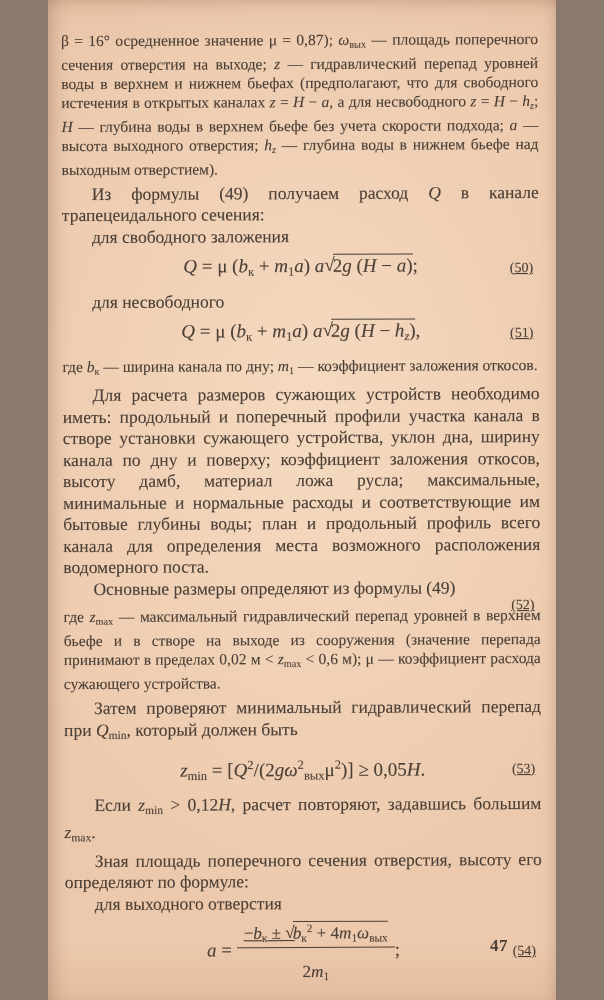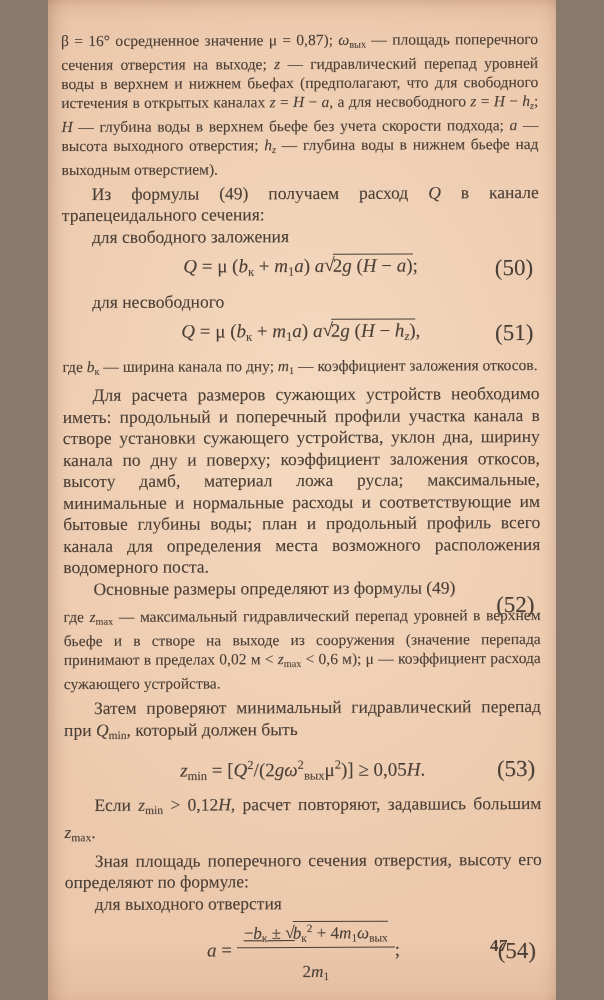--- a/index.html
+++ b/index.html
@@ -22,21 +22,21 @@
     padding:30px 16px 0 15px;
     transform:rotate(-0.25deg);
     transform-origin:50% 50%;
     text-shadow:0.3px 0.3px 0 rgba(75,63,54,.30);
   }
   p{margin:0;}
   .note{font-size:15.5px;line-height:19px;text-align:justify;}
   .para{font-size:17.5px;line-height:21.5px;text-align:justify;text-indent:30px;}
   .lead{font-size:17.5px;line-height:21.5px;text-indent:30px;} .mt5{margin-top:5px;} .mt2{margin-top:2px;}
   .frow{position:relative;text-align:center;font-size:19px;line-height:24px;margin:7px 0;}
-  .fnum{position:absolute;right:6px;top:50%;transform:translateY(-50%);font-size:23px;}
+  .fnum{position:absolute;right:6px;top:50%;transform:translateY(-50%);font-size:14px;text-decoration:underline;}
   .it{font-style:italic;}
   .sb{font-size:66%;vertical-align:-0.28em;}
   .sbi{font-size:66%;vertical-align:-0.28em;font-style:italic;}
   .sp{font-size:66%;vertical-align:0.58em;}
   .rad{position:relative;top:-1px;margin-right:-2px;}
   .ov{display:inline-block;border-top:1.3px solid currentColor;padding-top:1px;line-height:1.05;}
   .frac{display:inline-block;vertical-align:middle;text-align:center;font-size:0.9em;line-height:1.15;}
   .ft{display:block;border-bottom:1.3px solid currentColor;padding:0 7px 2px;text-decoration:underline;}
   .fb{display:block;padding-top:14px;}
   .pagenum{position:absolute;right:48px;bottom:44px;font-size:17px;font-weight:bold;letter-spacing:.5px;}

